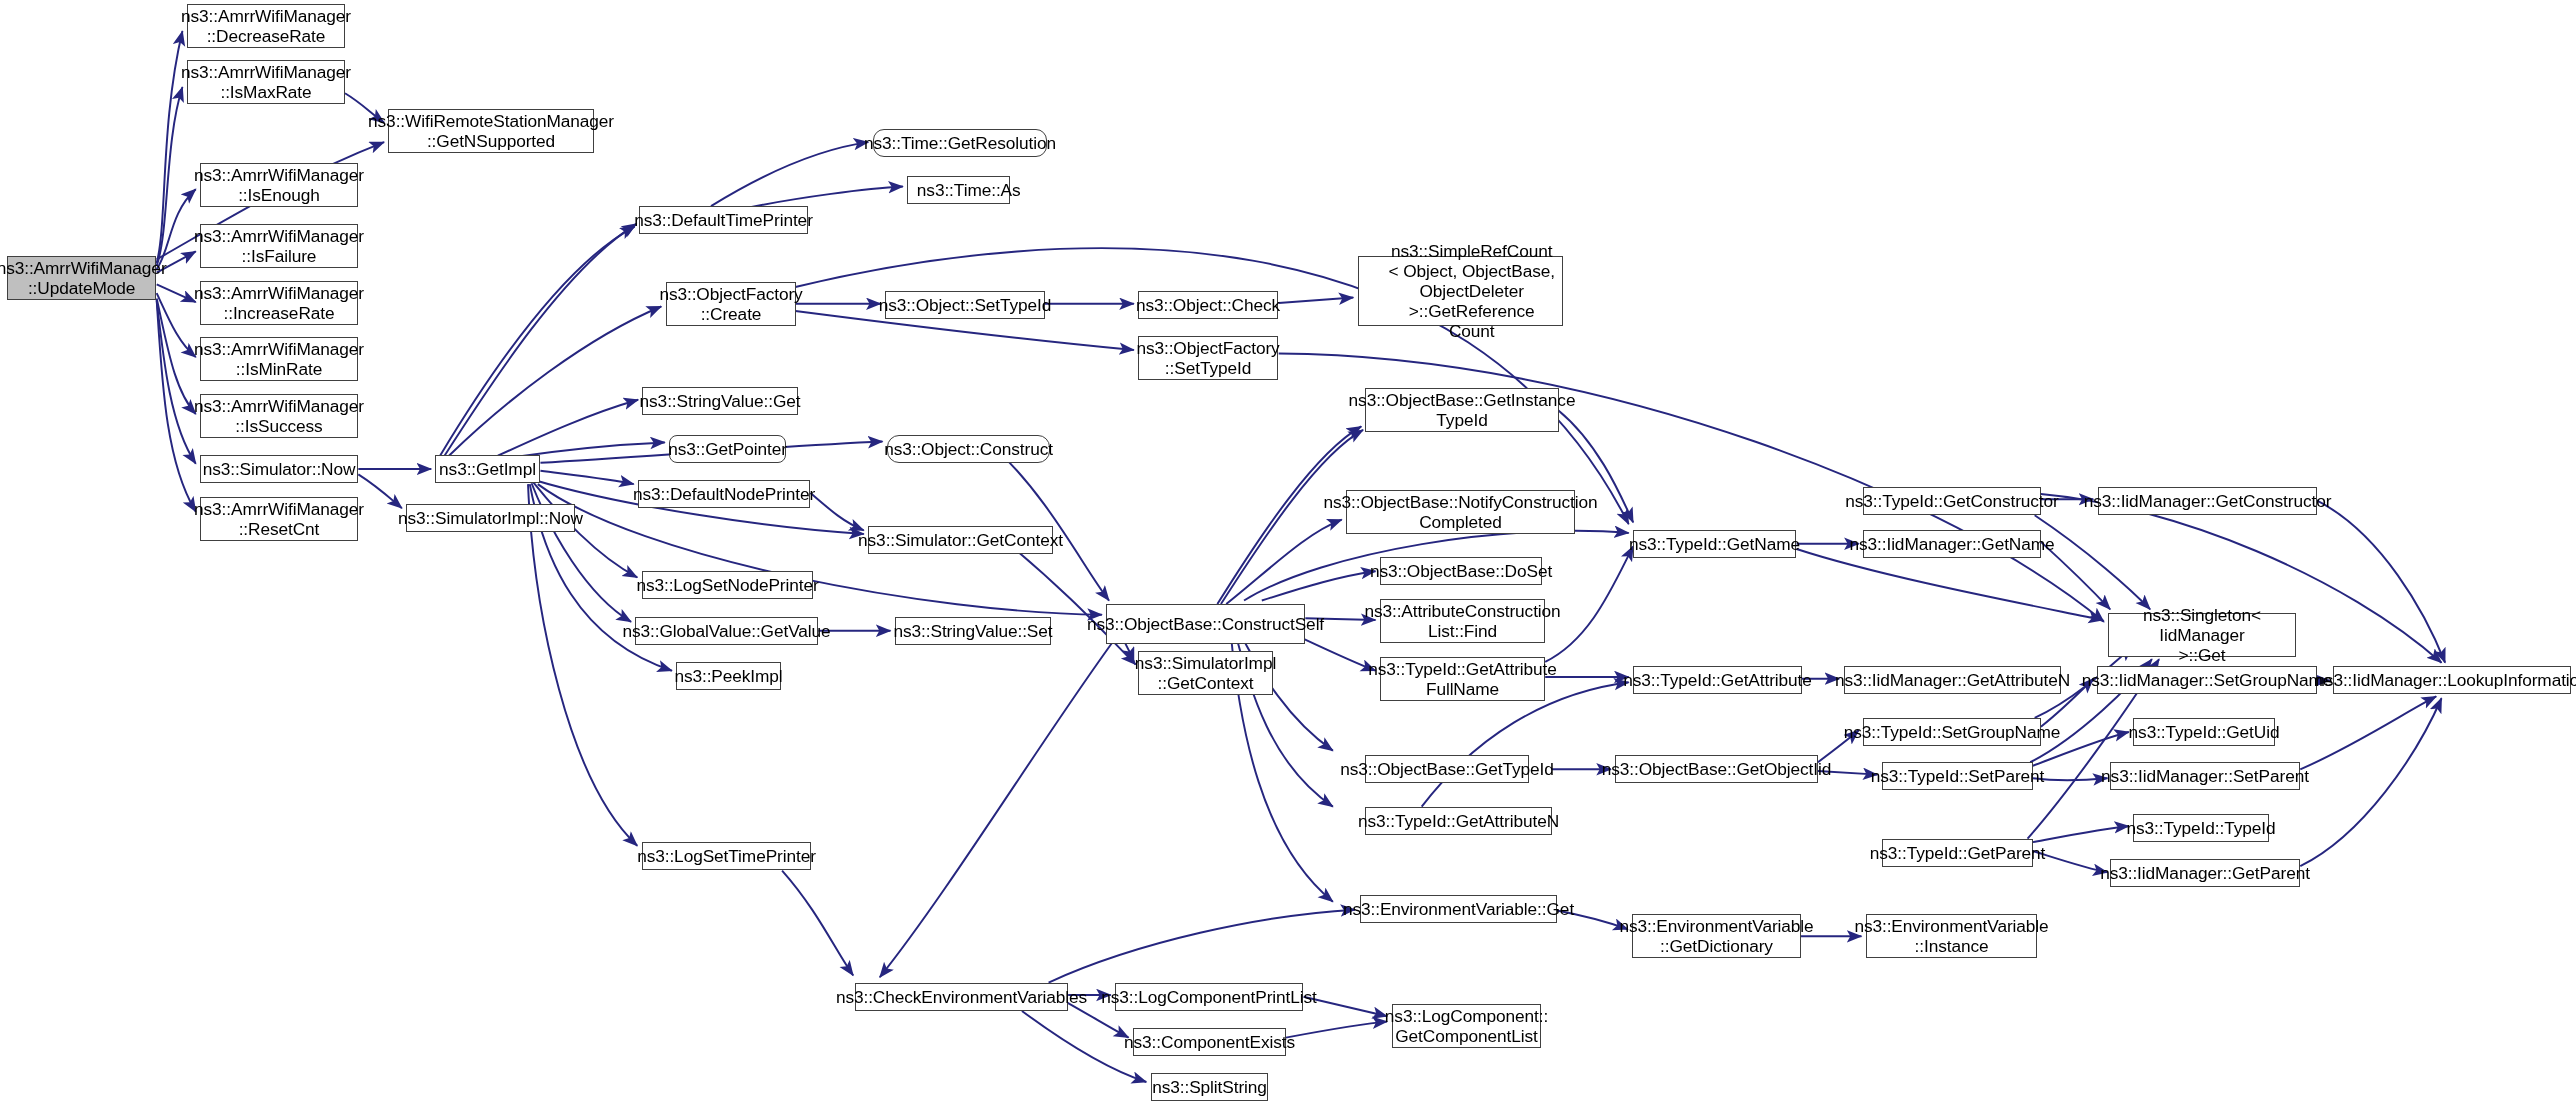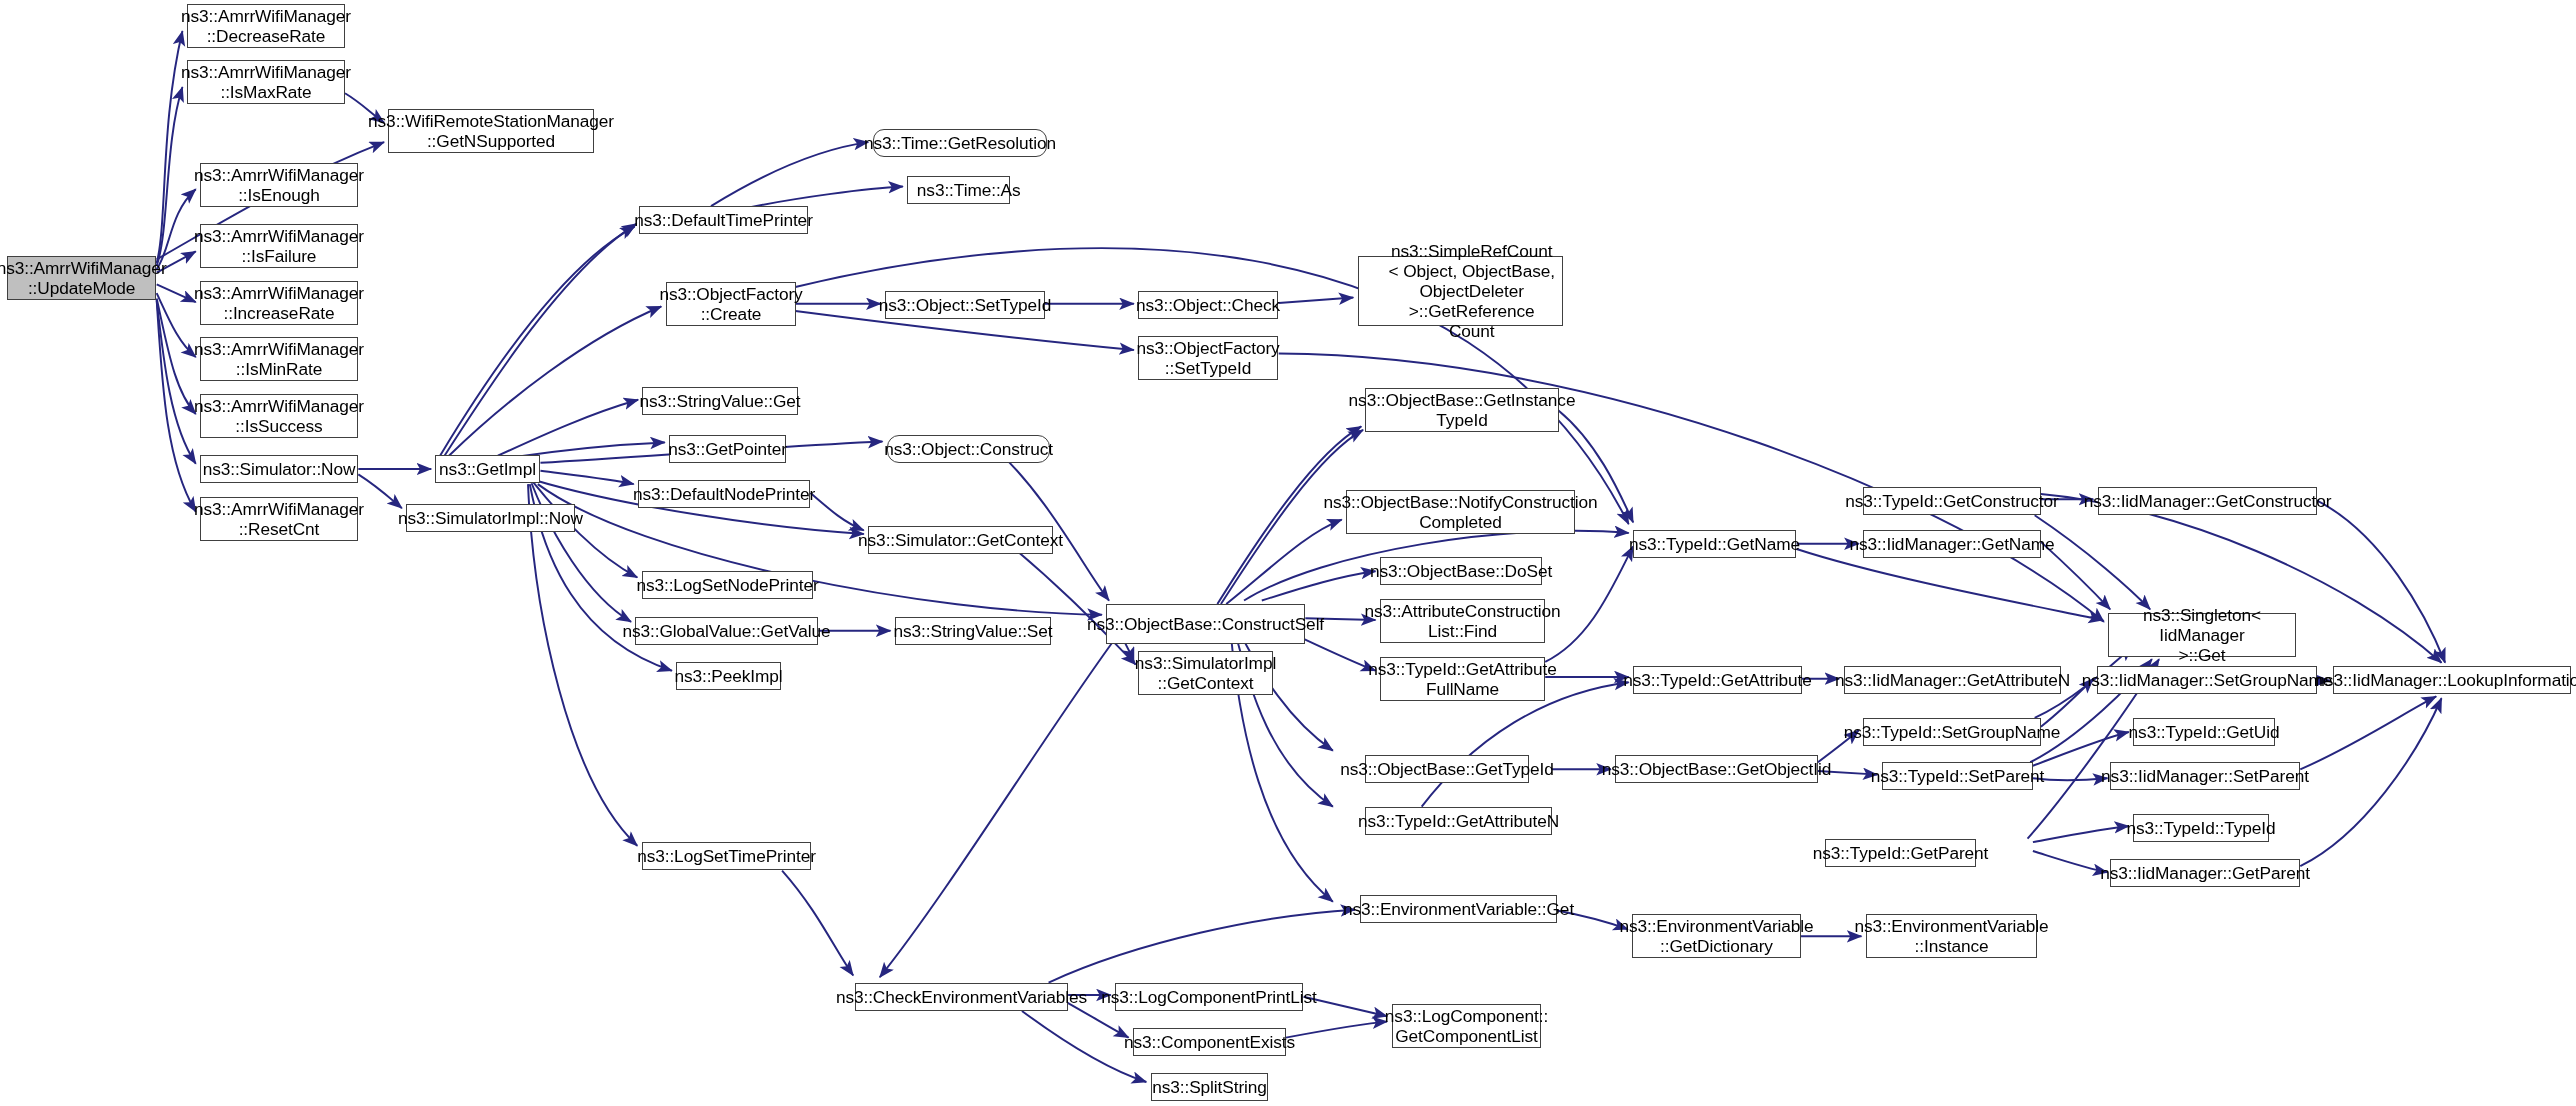--- a/index.html
+++ b/index.html
@@ -173,21 +173,21 @@
 ::Create</div>
       <div class="node" style="left: 885px; top: 291px; width: 160px; height: 28.4px;">ns3::Object::SetTypeId</div>
       <div class="node" style="left: 1138px; top: 291px; width: 140px; height: 28.4px;">ns3::Object::Check</div>
       <div class="node" style="left: 1358px; top: 256px; width: 205px; height: 70px; padding-left: 26px;">ns3::SimpleRefCount
 &lt; Object, ObjectBase,
  ObjectDeleter &gt;::GetReference
 Count</div>
       <div class="node" style="left: 1138px; top: 336px; width: 140px; height: 44px;">ns3::ObjectFactory
 ::SetTypeId</div>
       <div class="node" style="left: 642px; top: 387px; width: 156px; height: 28.4px;">ns3::StringValue::Get</div>
-      <div class="node" style="left: 669px; top: 435px; width: 117px; height: 28.4px;">ns3::GetPointer</div>
+      <div class="node" style="left: 669px; top: 435px; width: 117px; height: 28.4px; border-radius: 8px;">ns3::GetPointer</div>
       <div class="node" style="left: 638px; top: 480px; width: 172px; height: 28.4px;">ns3::DefaultNodePrinter</div>
       <div class="node" style="left: 642px; top: 571px; width: 171px; height: 28.4px;">ns3::LogSetNodePrinter</div>
       <div class="node" style="left: 635px; top: 617px; width: 183px; height: 28.4px;">ns3::GlobalValue::GetValue</div>
       <div class="node" style="left: 676px; top: 662px; width: 105px; height: 28.4px;">ns3::PeekImpl</div>
       <div class="node" style="left: 895px; top: 617px; width: 156px; height: 28.4px;">ns3::StringValue::Set</div>
       <div class="node" style="left: 887px; top: 435px; width: 163px; height: 28.4px; border-radius: 12px;">ns3::Object::Construct</div>
       <div class="node" style="left: 868px; top: 526px; width: 185px; height: 28.4px;">ns3::Simulator::GetContext</div>
       <div class="node" style="left: 1106px; top: 604px; width: 199px; height: 40px;">ns3::ObjectBase::ConstructSelf</div>
       <div class="node" style="left: 1138px; top: 651px; width: 135px; height: 44px;">ns3::SimulatorImpl
 ::GetContext</div>
@@ -208,21 +208,21 @@
       <div class="node" style="left: 1615px; top: 755px; width: 203px; height: 28.4px;">ns3::ObjectBase::GetObjectIid</div>
       <div class="node" style="left: 1632px; top: 914px; width: 169px; height: 44px;">ns3::EnvironmentVariable
 ::GetDictionary</div>
       <div class="node" style="left: 1866px; top: 914px; width: 171px; height: 44px;">ns3::EnvironmentVariable
 ::Instance</div>
       <div class="node" style="left: 1863px; top: 487px; width: 178px; height: 28.4px;">ns3::TypeId::GetConstructor</div>
       <div class="node" style="left: 1863px; top: 530px; width: 178px; height: 28.4px;">ns3::IidManager::GetName</div>
       <div class="node" style="left: 1844px; top: 666px; width: 217px; height: 28.4px;">ns3::IidManager::GetAttributeN</div>
       <div class="node" style="left: 1863px; top: 718px; width: 178px; height: 28.4px;">ns3::TypeId::SetGroupName</div>
       <div class="node" style="left: 1882px; top: 762px; width: 151px; height: 28.4px;">ns3::TypeId::SetParent</div>
-      <div class="node" style="left: 1825px; top: 839px; width: 151px; height: 28.4px;">ns3::TypeId::GetParent</div>
+      <div class="node" style="left: 1882px; top: 839px; width: 151px; height: 28.4px;">ns3::TypeId::GetParent</div>
       <div class="node" style="left: 2098px; top: 487px; width: 219px; height: 28.4px;">ns3::IidManager::GetConstructor</div>
       <div class="node" style="left: 2108px; top: 613px; width: 188px; height: 44px;">ns3::Singleton&lt; IidManager
 &gt;::Get</div>
       <div class="node" style="left: 2097px; top: 666px; width: 220px; height: 28.4px;">ns3::IidManager::SetGroupName</div>
       <div class="node" style="left: 2133px; top: 718px; width: 142px; height: 28.4px;">ns3::TypeId::GetUid</div>
       <div class="node" style="left: 2110px; top: 762px; width: 190px; height: 28.4px;">ns3::IidManager::SetParent</div>
       <div class="node" style="left: 2133px; top: 814px; width: 136px; height: 28.4px;">ns3::TypeId::TypeId</div>
       <div class="node" style="left: 2110px; top: 859px; width: 190px; height: 28.4px;">ns3::IidManager::GetParent</div>
       <div class="node" style="left: 2333px; top: 666px; width: 238px; height: 28.4px;">ns3::IidManager::LookupInformation</div>
       <div class="node" style="left: 642px; top: 842px; width: 169px; height: 28.4px;">ns3::LogSetTimePrinter</div>

